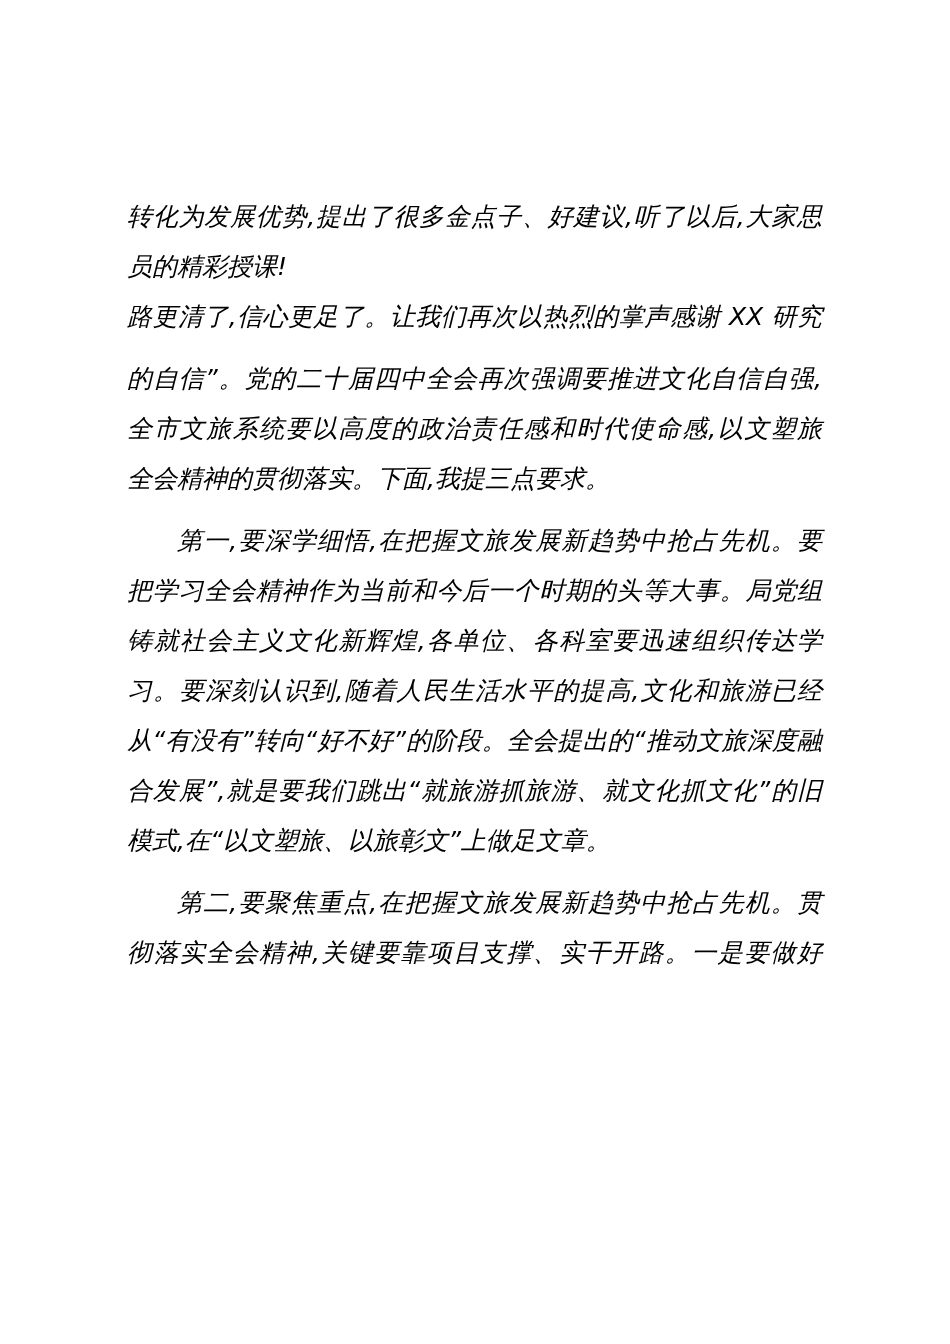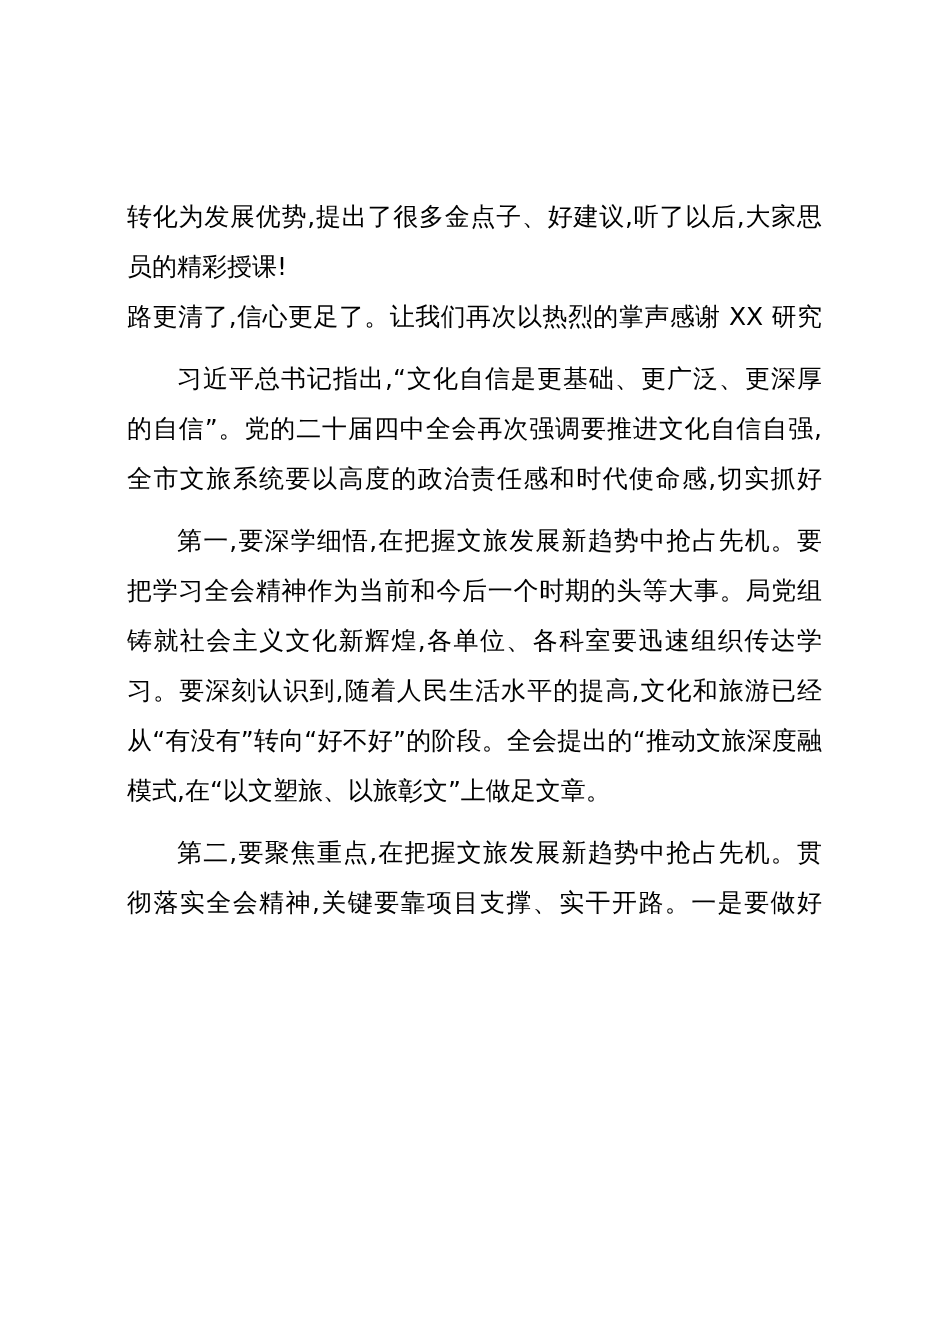--- a/index.html
+++ b/index.html
@@ -26,20 +26,21 @@
     left: 127px;
     top: 192px;
     width: 700px;
     color: #000000;
     font-size: 25px;
     line-height: 50px;
     font-weight: 400;
   }
   .para {
     margin: 0 5px 12px 0;
+    font-style: italic;
   }
   .line {
     text-align: justify;
     text-align-last: justify;
     height: 50px;
     overflow: visible;
   }
   .line.indent {
     text-indent: 2em;
   }
@@ -52,30 +53,31 @@
 <body style="background: rgb(255, 255, 255);">
 
 <div class="page">
   <div class="doc" id="doc" style="color: rgb(0, 0, 0);">
       <div class="para">
         <div class="line">转化为发展优势,提出了很多金点子、好建议,听了以后,大家思</div>
         <div class="line no-stretch">员的精彩授课!</div>
         <div class="line">路更清了,信心更足了。让我们再次以热烈的掌声感谢 XX 研究</div>
       </div>
       <div class="para">
-        <div class="line indent">习近平总书记指出,“文化自信是更基础、更广泛、更深厚</div>
         <div class="line">的自信”。党的二十届四中全会再次强调要推进文化自信自强,</div>
-        <div class="line">全市文旅系统要以高度的政治责任感和时代使命感,切实抓好</div>
+        <div class="line">全市文旅系统要以高度的政治责任感和时代使命感,以文塑旅</div>
+        <div class="line no-stretch">全会精神的贯彻落实。下面,我提三点要求。</div>
       </div>
       <div class="para">
         <div class="line indent">第一,要深学细悟,在把握文旅发展新趋势中抢占先机。要</div>
         <div class="line">把学习全会精神作为当前和今后一个时期的头等大事。局党组</div>
         <div class="line">铸就社会主义文化新辉煌,各单位、各科室要迅速组织传达学</div>
         <div class="line">习。要深刻认识到,随着人民生活水平的提高,文化和旅游已经</div>
         <div class="line">从“有没有”转向“好不好”的阶段。全会提出的“推动文旅深度融</div>
+        <div class="line">合发展”,就是要我们跳出“就旅游抓旅游、就文化抓文化”的旧</div>
         <div class="line no-stretch">模式,在“以文塑旅、以旅彰文”上做足文章。</div>
       </div>
       <div class="para">
         <div class="line indent">第二,要聚焦重点,在把握文旅发展新趋势中抢占先机。贯</div>
         <div class="line">彻落实全会精神,关键要靠项目支撑、实干开路。一是要做好</div>
       </div>
     </div>
 </div>
 
 </body></html>

